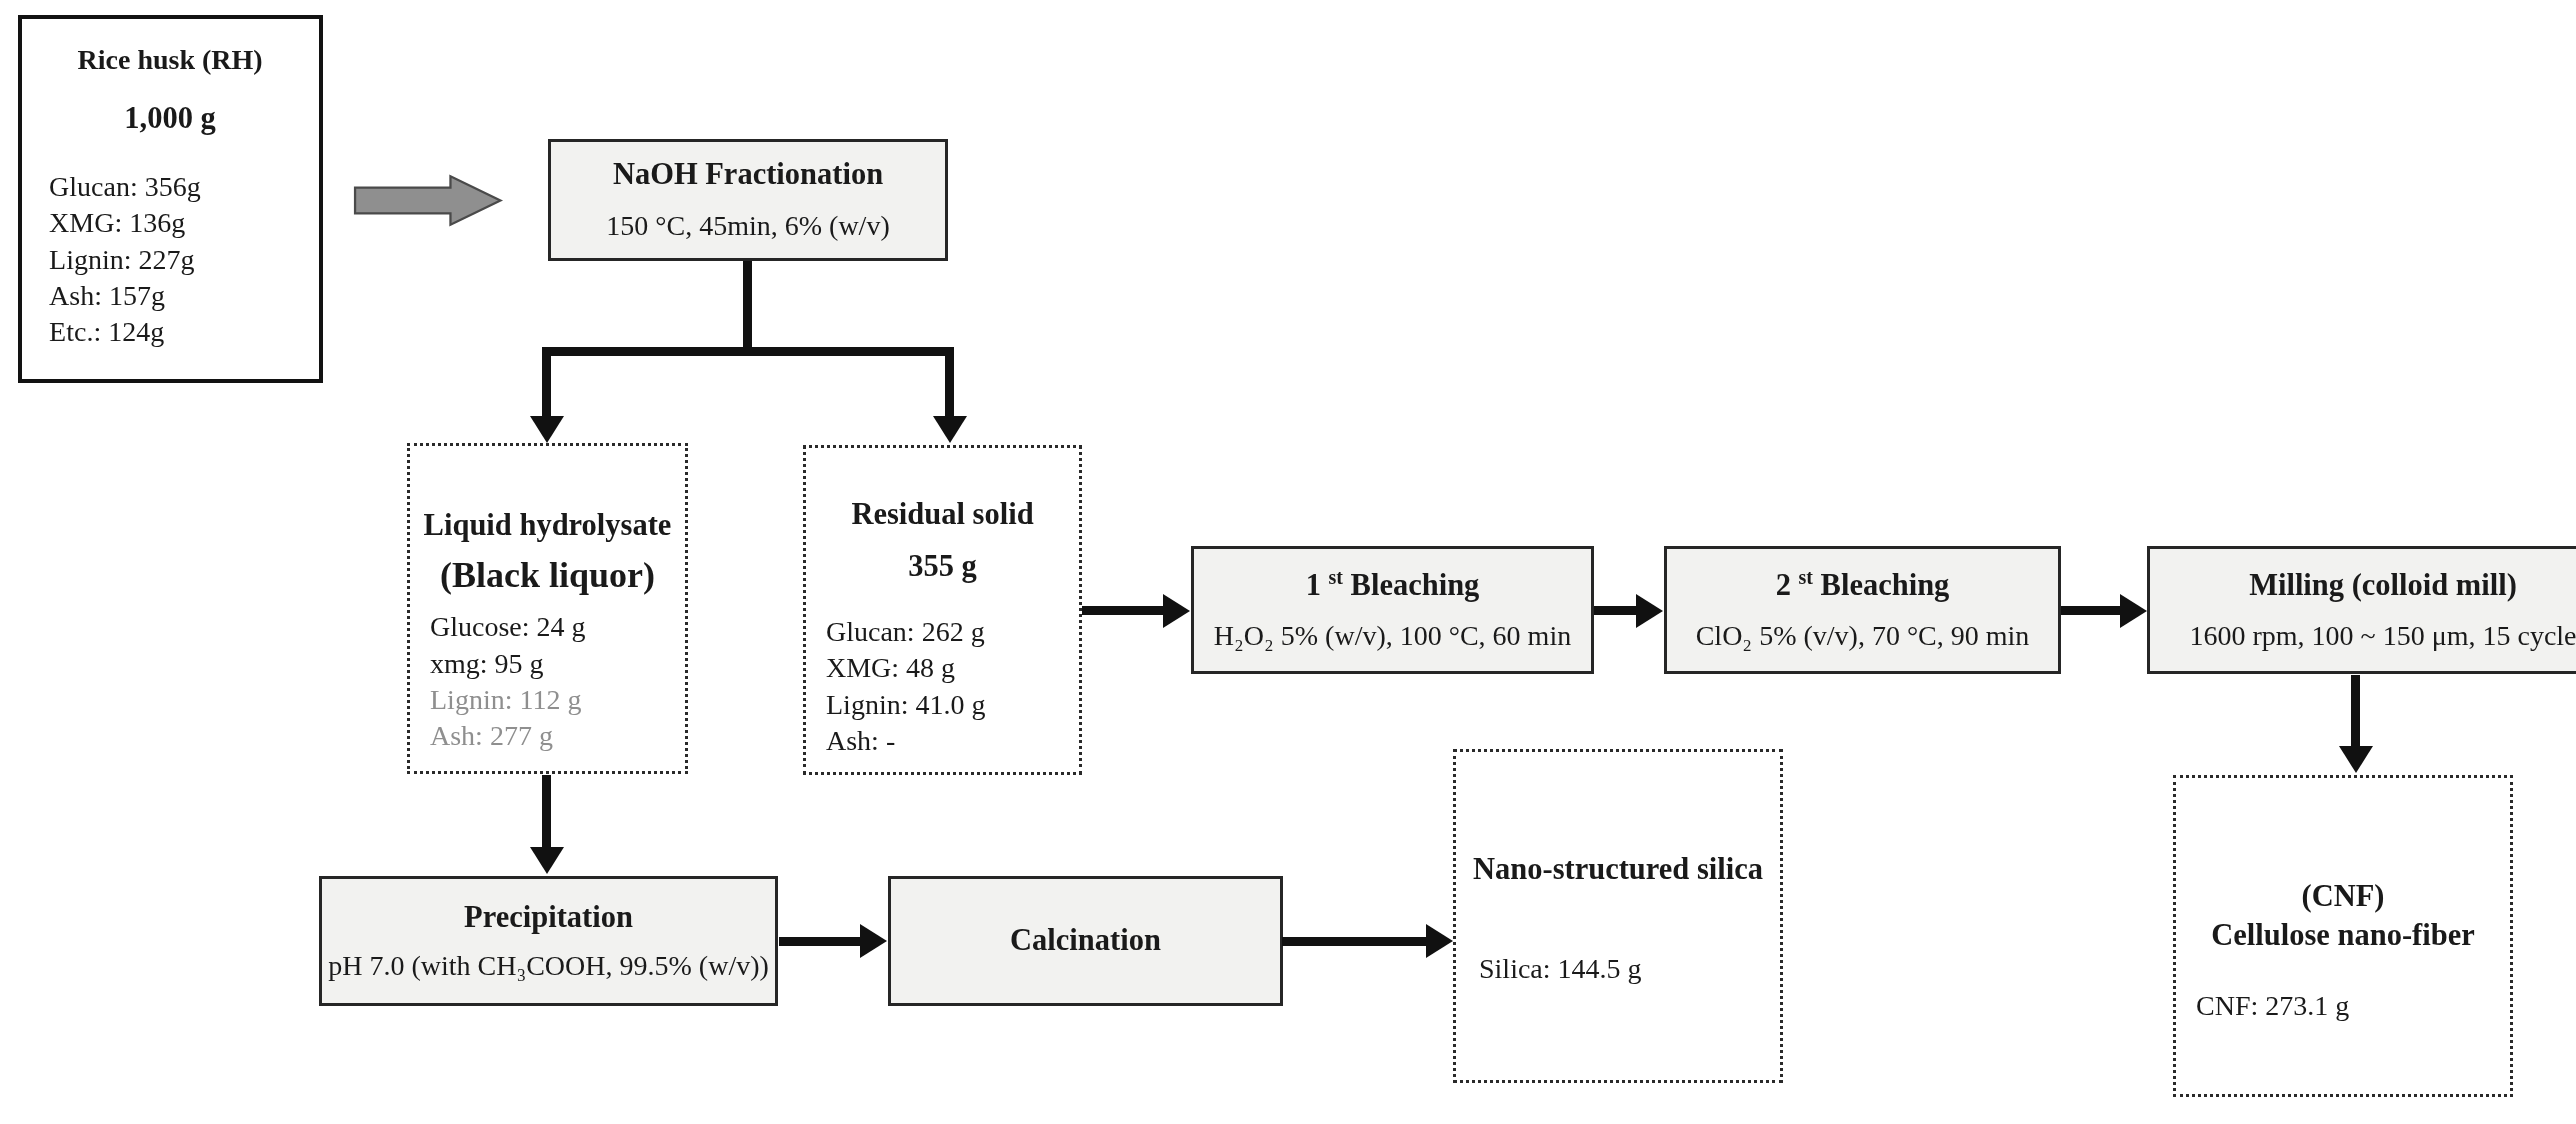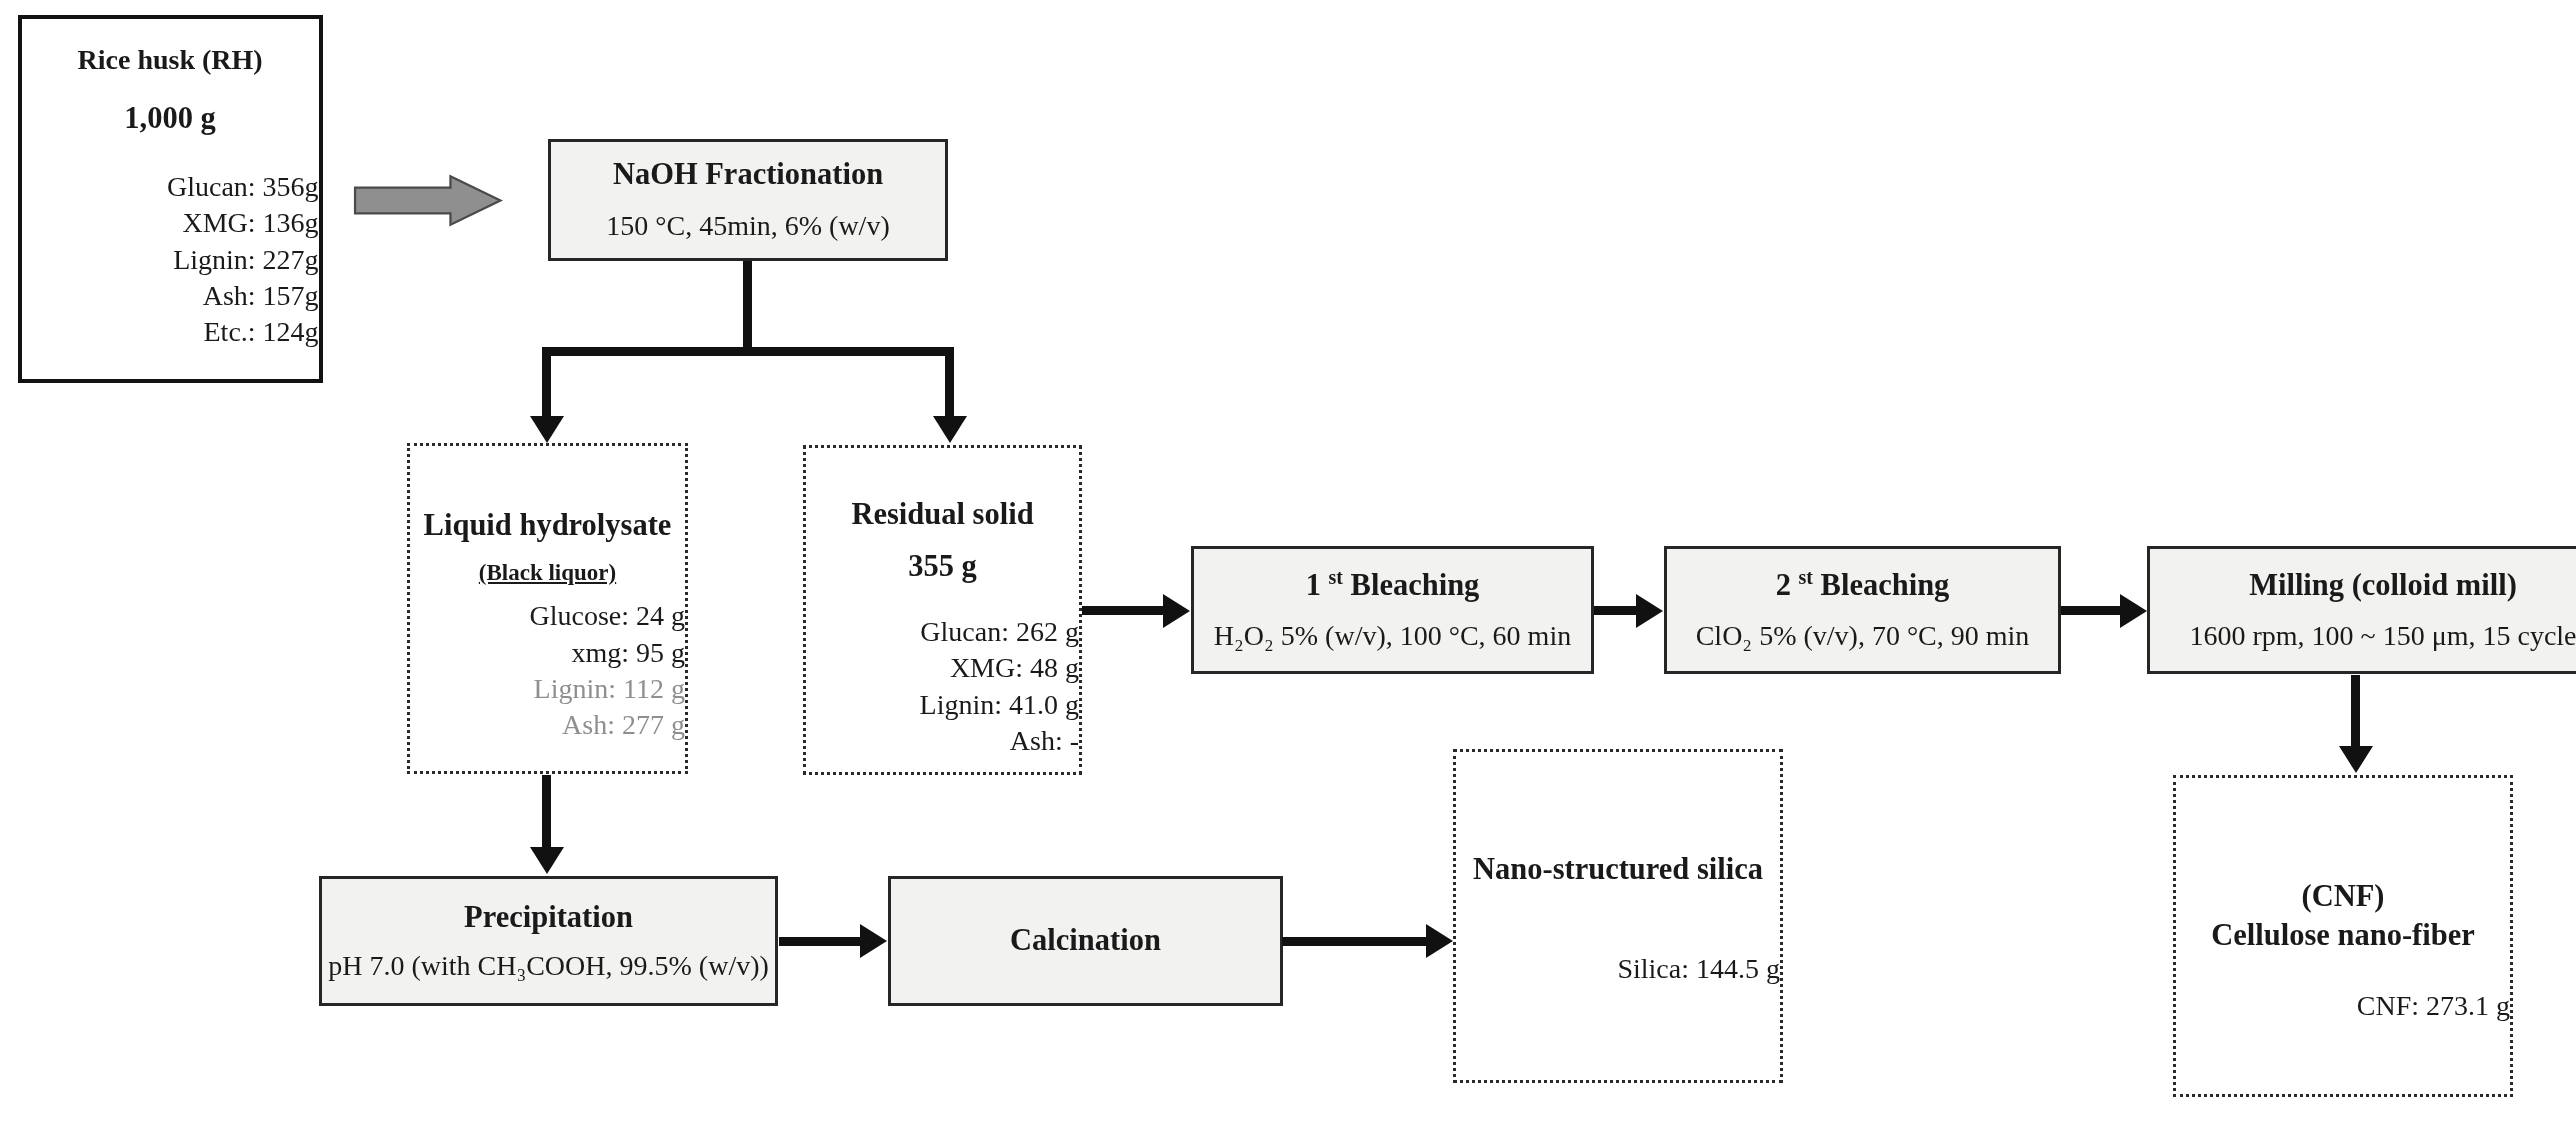--- a/index.html
+++ b/index.html
@@ -13,21 +13,21 @@
   }
   .box{position:absolute;box-sizing:border-box;background:#ffffff;}
   .solid-thick{border:4.6px solid #121212;}
   .process{background:#f2f2f0;border:3.1px solid #262626;}
   .dotted{background:#ffffff;border:3.1px dotted #2a2a2a;}
   .center-col{display:flex;flex-direction:column;align-items:center;justify-content:center;}
   .title{font-weight:bold;font-size:30.5px;text-align:center;line-height:1.3;}
   .title-lg{font-weight:bold;font-size:28px;text-align:center;line-height:1.3;}
   .amount{font-weight:bold;font-size:30.5px;text-align:center;line-height:1.3;}
   .cond{font-size:28px;text-align:center;line-height:1.3;white-space:nowrap;}
-  .lines{font-size:28px;line-height:1.3;text-align:right;}
+  .lines{font-size:28px;line-height:1.3;text-align:left;}
   .lines div{white-space:nowrap;}
   .dim{color:#8f8f8f;}
   sup.ord{font-size:20px;font-weight:bold;vertical-align:super;line-height:0;}
   
   .shaft-h{position:absolute;height:9.2px;background:#111;}
   .shaft-v{position:absolute;width:9.2px;background:#111;}
   .head-right{position:absolute;width:0;height:0;
     border-top:17px solid transparent;border-bottom:17px solid transparent;
     border-left:27.5px solid #111;}
   .head-down{position:absolute;width:0;height:0;
@@ -62,21 +62,21 @@
 
   <div class="shaft-v" style="left:743px;top:261px;height:91px;"></div>
   <div class="shaft-h" style="left:542px;top:347px;width:412px;"></div>
   <div class="shaft-v" style="left:542px;top:347px;height:69px;"></div>
   <div class="head-down" style="left:530px;top:416px;"></div>
   <div class="shaft-v" style="left:945px;top:347px;height:69px;"></div>
   <div class="head-down" style="left:933px;top:416px;"></div>
 
   <div class="box dotted" style="left:407px;top:443px;width:281px;height:331px;padding-top:60px;">
     <div class="title">Liquid hydrolysate</div>
-    <div class="title" style="font-size:23px;margin-top:12px;text-decoration:underline;">(Black liquor)</div>
+    <div class="title" style="font-size:36px;margin-top:6px;">(Black liquor)</div>
     <div class="lines" style="margin-top:10.7px;padding-left:20px;">
       <div>Glucose: 24 g</div>
       <div>xmg: 95 g</div>
       <div class="dim">Lignin: 112 g</div>
       <div class="dim">Ash:  277 g</div>
     </div>
   </div>
 
   <div class="box dotted" style="left:803px;top:445px;width:279px;height:330px;padding-top:47px;">
     <div class="title">Residual solid</div>

